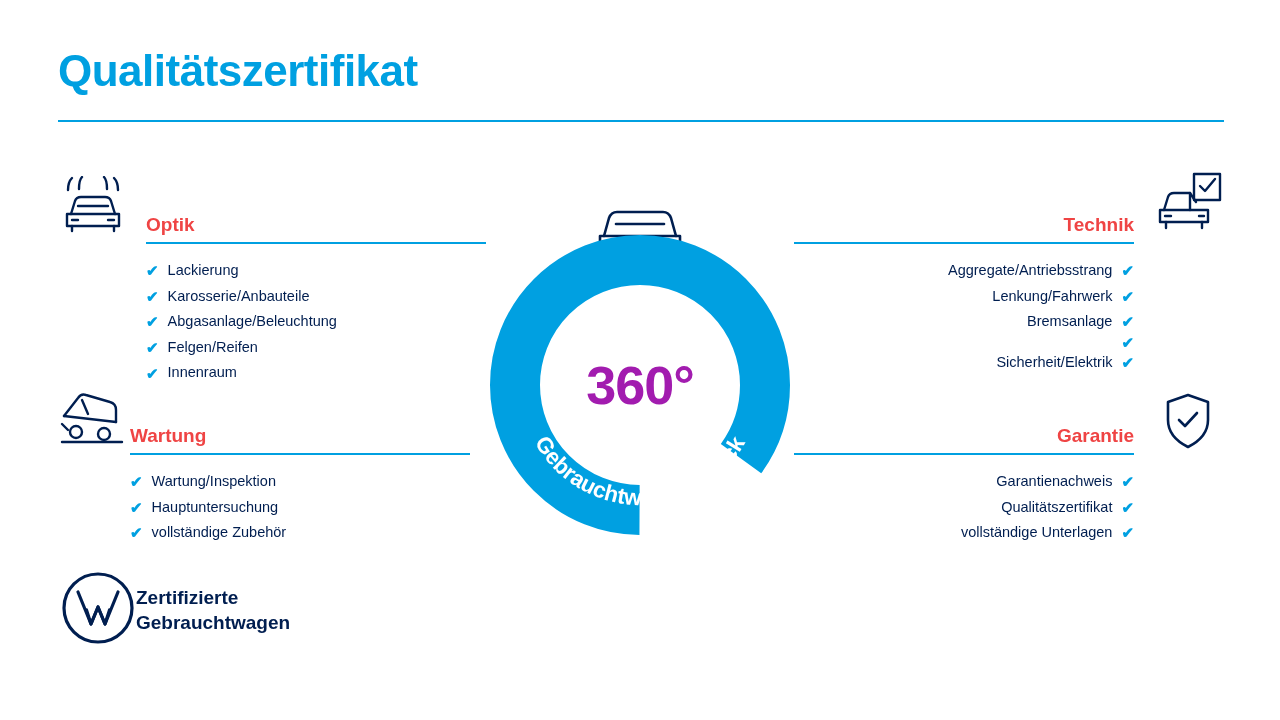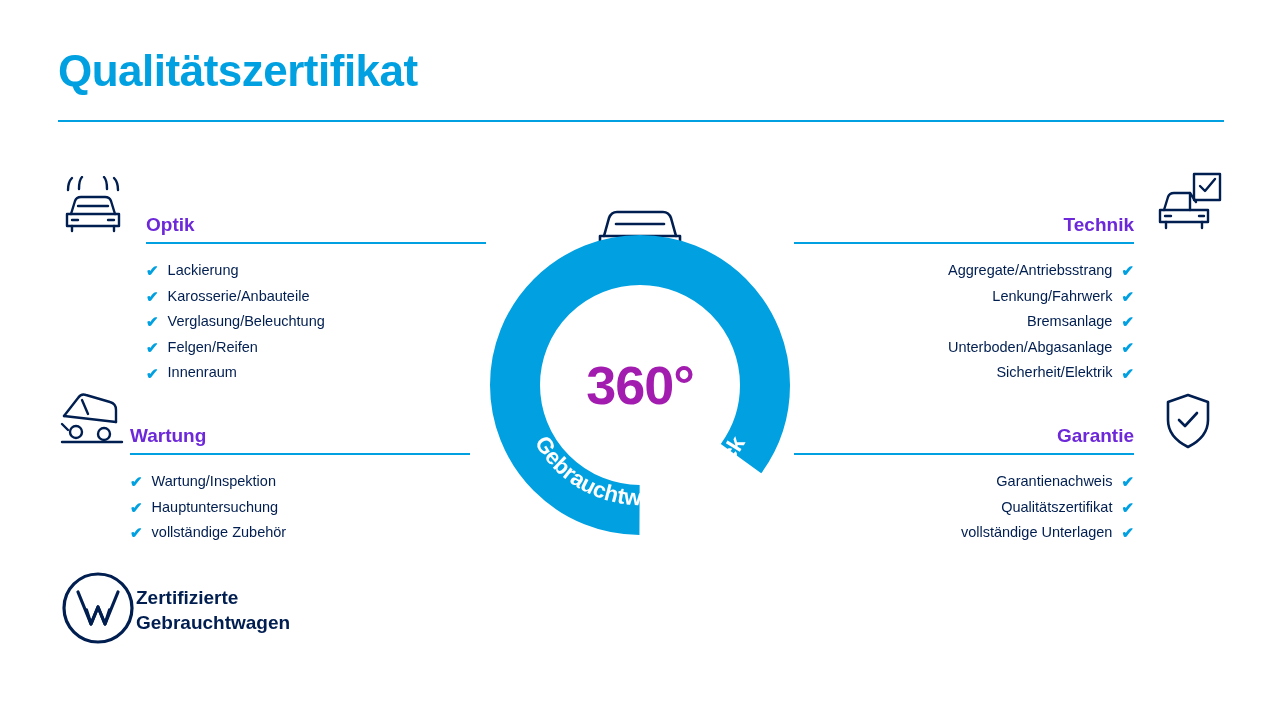--- a/index.html
+++ b/index.html
@@ -31,21 +31,21 @@
   .block { position: absolute; }
   .block-head {
     display: flex;
     align-items: flex-end;
     height: 38px;
   }
   .block-head.right { justify-content: flex-end; }
   .block-title {
     font-size: 19px;
     font-weight: bold;
-    color: #6d28d9;
+    color: #ef4444;
     text-align: center;
   }
   .head-rule {
     height: 2px;
     background: #00A0E1;
     margin-top: 6px;
   }
   .items { margin-top: 14px; }
   .item {
     font-size: 14.5px;
@@ -179,21 +179,21 @@
       <div class="item left">
           <span class="check">✔</span>
           <span>Lackierung</span>
         </div>
       <div class="item left">
           <span class="check">✔</span>
           <span>Karosserie/Anbauteile</span>
         </div>
       <div class="item left">
           <span class="check">✔</span>
-          <span>Verglasung/Beleuchtung</span>
+          <span>Abgasanlage/Beleuchtung</span>
         </div>
       <div class="item left">
           <span class="check">✔</span>
           <span>Felgen/Reifen</span>
         </div>
       <div class="item left">
           <span class="check">✔</span>
           <span>Innenraum</span>
         </div>
     </div>
@@ -232,21 +232,20 @@
         </div>
       <div class="item right">
           <span>Lenkung/Fahrwerk</span>
           <span class="check">✔</span>
         </div>
       <div class="item right">
           <span>Bremsanlage</span>
           <span class="check">✔</span>
         </div>
       <div class="item right">
-          <span>Unterboden/Abgasanlage</span>
           <span class="check">✔</span>
         </div>
       <div class="item right">
           <span>Sicherheit/Elektrik</span>
           <span class="check">✔</span>
         </div>
     </div>
   </div>
 
   <div class="block" id="block-garantie">

